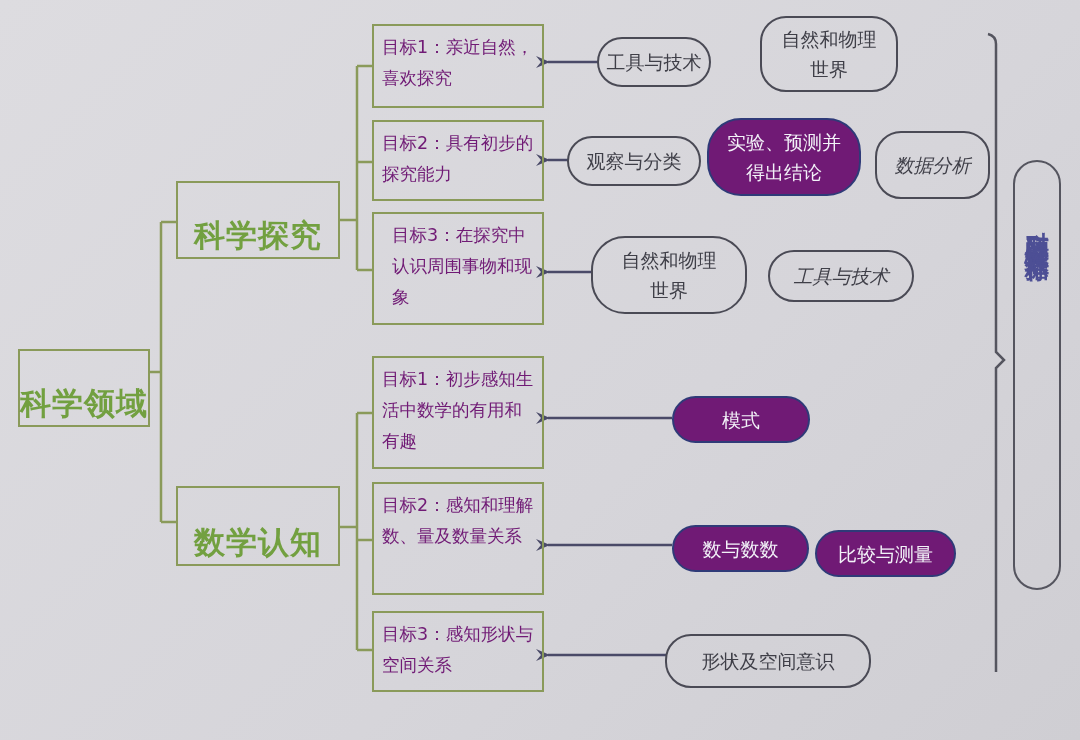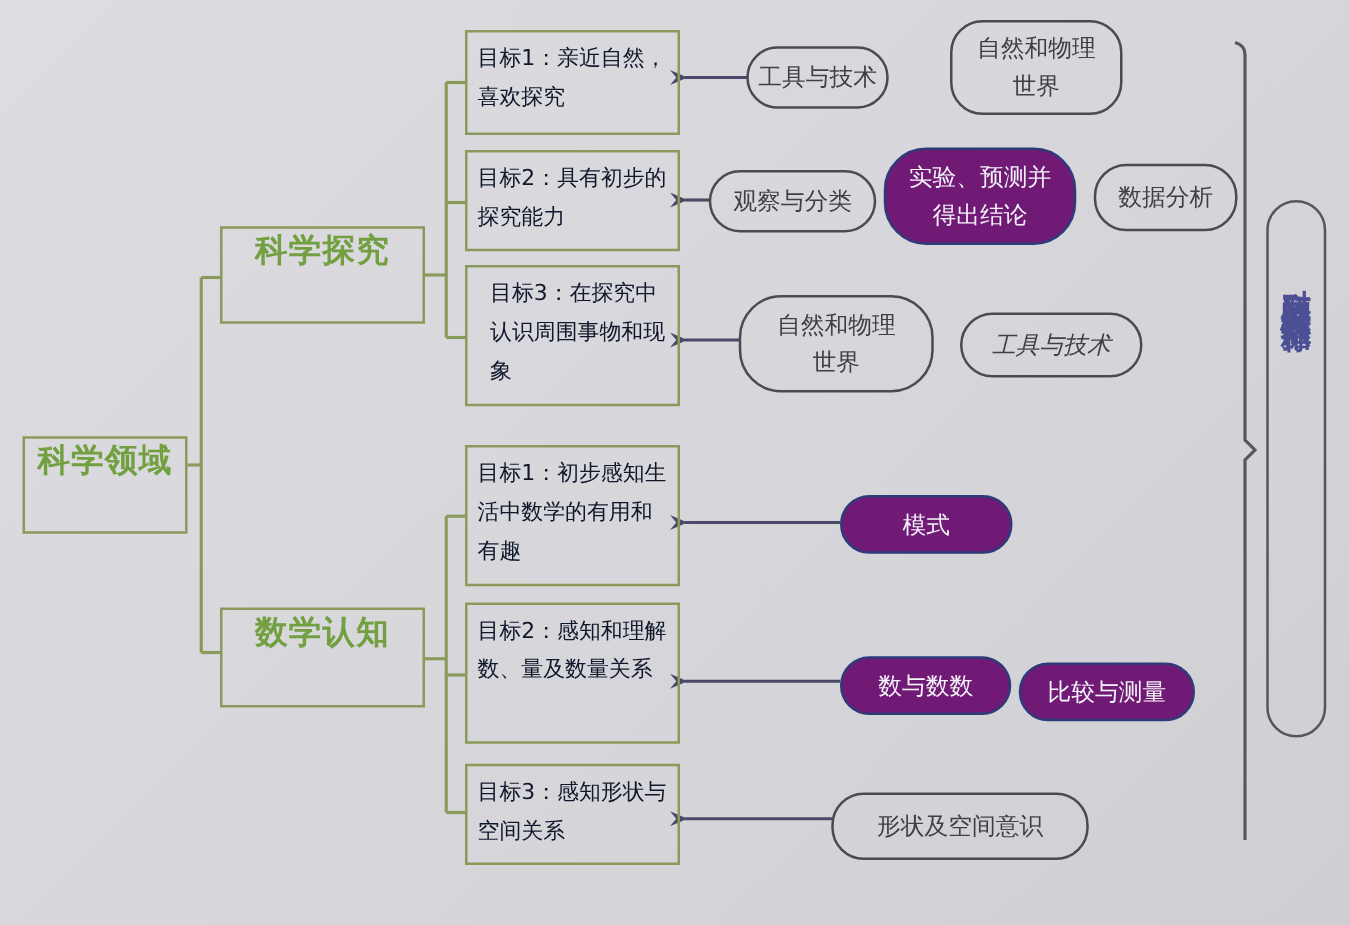--- a/index.html
+++ b/index.html
@@ -1,22 +1,22 @@
 <!DOCTYPE html>
 <html><head>
 <meta charset="utf-8">
 <style>
   html,body{margin:0;padding:0;}
   body{width:1080px;height:740px;position:relative;overflow:hidden;
        background:#d9d8dc;font-family:"DejaVu Sans","Liberation Sans",sans-serif;}
   .bg{position:absolute;inset:0;background:linear-gradient(135deg,#dddce0 0%,#d6d5da 60%,#cfced3 100%);}
   svg.lines{position:absolute;left:0;top:0;}
   .gbox{position:absolute;border:2.5px solid #8a9a5a;box-sizing:border-box;background:transparent;color:#6f9a3c;}
-  .gbox.big{display:flex;align-items:flex-start;justify-content:center;font-weight:bold;font-size:26px;letter-spacing:1px;color:#72a040;}
-  .gbox.goal{font-size:17.5px;line-height:31px;padding:6px 8px;color:#0f172a;}
+  .gbox.big{display:flex;align-items:flex-end;justify-content:center;font-weight:bold;font-size:31px;letter-spacing:1px;color:#72a040;}
+  .gbox.goal{font-size:17.5px;line-height:31px;padding:6px 8px;color:#701a75;}
   .pill{position:absolute;border:2.5px solid #4a4a55;border-radius:26px;box-sizing:border-box;
         display:flex;align-items:center;justify-content:center;text-align:center;
         font-size:19px;line-height:30px;color:#3f3f48;background:transparent;}
   .pill.dark{background:#701a75;border-color:#2f3a78;color:#f2f2f8;}
   .vbox{position:absolute;border:2.5px solid #55555f;border-radius:28px;box-sizing:border-box;
         display:flex;justify-content:center;padding-top:50px;}
   .vtext{writing-mode:vertical-rl;text-orientation:upright;font-weight:bold;font-size:24px;color:#4d4f95;letter-spacing:3px;}
 </style>
 </head>
 <body>
@@ -96,21 +96,21 @@
 </div>
 <div class="pill" style="left:760px;top:16px;width:138px;height:76px;padding:0 18px;">
   <span>自然和物理世界</span>
 </div>
 <div class="pill" style="left:567px;top:136px;width:134px;height:50px;">
   <span>观察与分类</span>
 </div>
 <div class="pill dark" style="left:707px;top:118px;width:154px;height:78px;padding:0 14px;border-radius:34px;">
   <span>实验、预测并得出结论</span>
 </div>
-<div class="pill" style="left:875px;top:131px;width:115px;height:54px;">
+<div class="pill" style="left:875px;top:131px;width:115px;height:68px;font-style:italic;">
   <span>数据分析</span>
 </div>
 <div class="pill" style="left:591px;top:236px;width:156px;height:78px;padding:0 20px;border-radius:34px;">
   <span>自然和物理世界</span>
 </div>
 <div class="pill" style="left:768px;top:250px;width:146px;height:52px;font-style:italic;">
   <span>工具与技术</span>
 </div>
 <div class="pill dark" style="left:672px;top:396px;width:138px;height:47px;">
   <span>模式</span>

